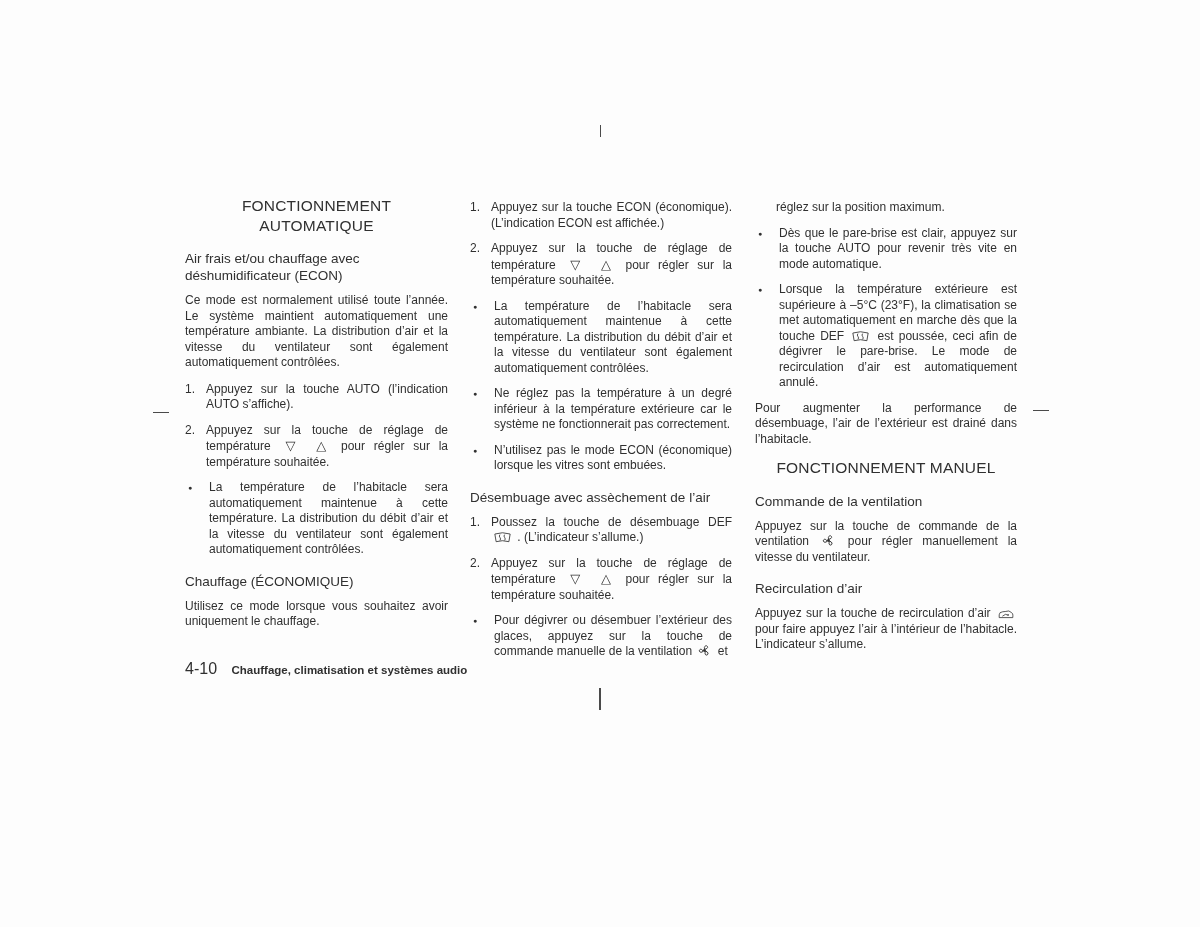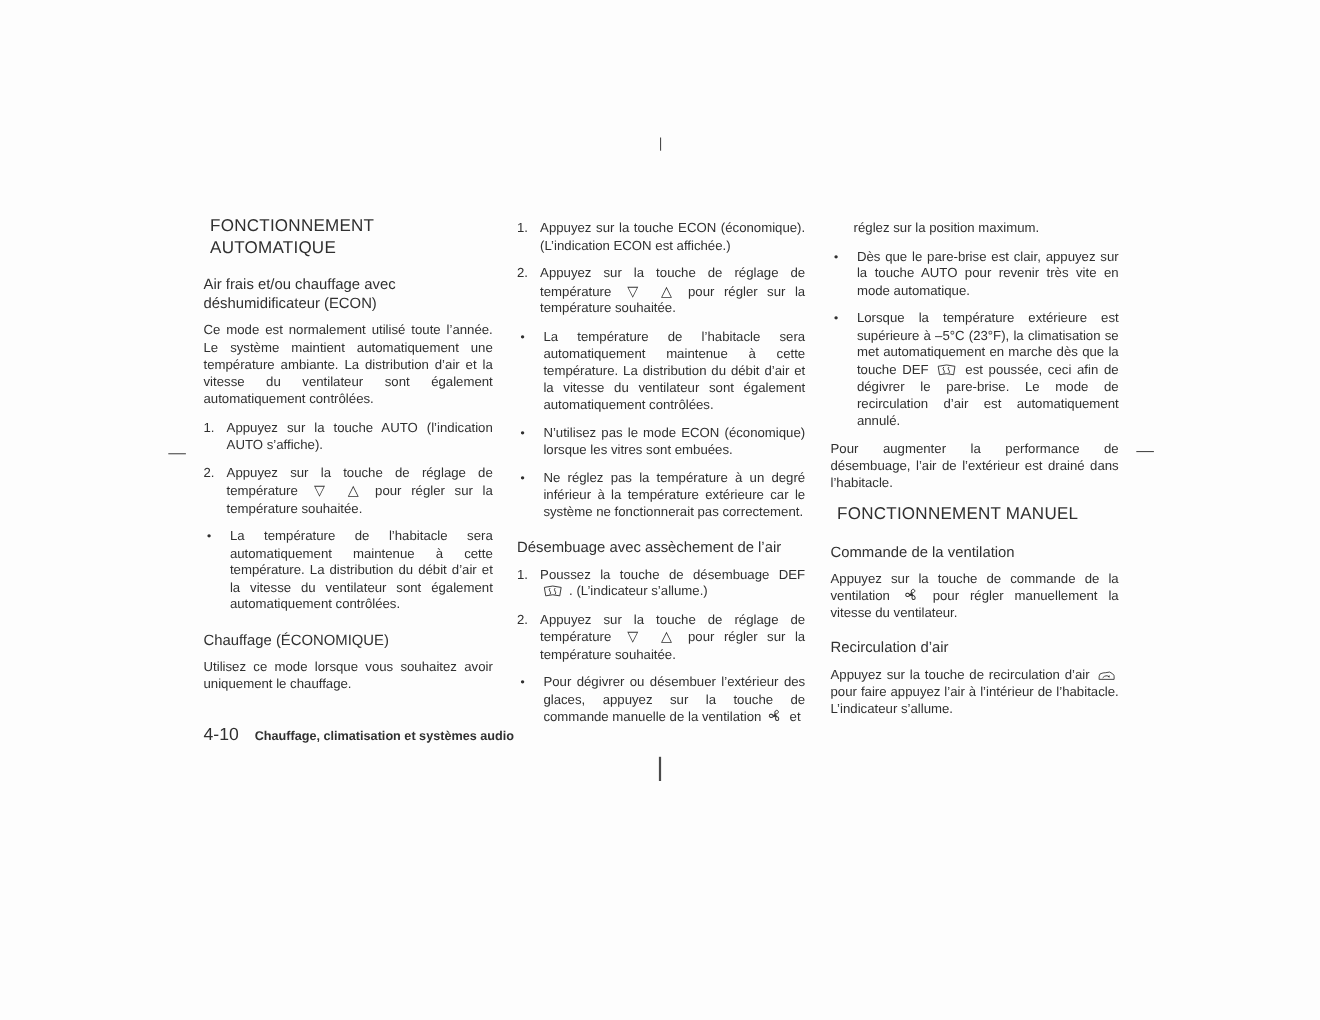--- a/index.html
+++ b/index.html
@@ -7,21 +7,21 @@
     width:1200px;height:927px;position:relative;overflow:hidden;
     background:#fdfdfd;color:#303030;
     font-family:"Liberation Sans", sans-serif;
     -webkit-font-smoothing:antialiased;
   }
   .page{position:absolute;inset:0;background:#fdfdfd;}
   .col{position:absolute;font-size:12px;line-height:15.5px;}
   .col-left{left:185px;top:196px;width:263px;}
   .col-mid{left:470px;top:200px;width:262px;}
   .col-right{left:755px;top:200px;width:262px;}
-  h1{font-size:15.5px;font-weight:400;line-height:19.5px;margin:0 6px 11px;letter-spacing:.2px;}
+  h1{font-size:15.5px;font-weight:400;line-height:19.5px;margin:0 16px 11px;letter-spacing:.2px;text-align:center;}
   h2{font-size:13.5px;font-weight:400;line-height:17px;margin:15px 0 9px;}
   p{margin:0 0 11px;text-align:justify;hyphens:auto;}
   .li{display:flex;margin:0 0 10px;}
   .li .mk{width:21px;flex:none;}
   .li.bullet .mk{font-size:7px;line-height:15px;padding-left:3px;}
   .li .txt{flex:1;text-align:justify;hyphens:auto;}
   .tri{font-size:13px;display:inline-block;margin:0 6px;}
   .svg-ic{display:inline-block;vertical-align:-2px;margin:0 3px;}
   .footer{position:absolute;left:185px;top:660px;white-space:nowrap;}
   .footer .pnum{font-weight:400;font-size:16px;}
@@ -84,25 +84,25 @@
         <span>pour régler sur la température souhaitée.</span>
       </span>
     </div>
 
     <div class="li bullet">
       <span class="mk">●</span>
       <span class="txt">La température de l’habitacle sera automatiquement maintenue à cette température. La distribution du débit d’air et la vitesse du ventilateur sont également automatiquement contrôlées.</span>
     </div>
     <div class="li bullet">
       <span class="mk">●</span>
+      <span class="txt">Ne réglez pas la température à un degré inférieur à la température extérieure car le système ne fonctionnerait pas correctement.</span>
+    </div>
+    <div class="li bullet">
+      <span class="mk">●</span>
       <span class="txt">N’utilisez pas le mode ECON (économique) lorsque les vitres sont embuées.</span>
-    </div>
-    <div class="li bullet">
-      <span class="mk">●</span>
-      <span class="txt">Ne réglez pas la température à un degré inférieur à la température extérieure car le système ne fonctionnerait pas correctement.</span>
     </div>
 
     <h2>Désembuage avec assèchement de l’air</h2>
 
     <div class="li">
       <span class="mk">1.</span>
       <span class="txt">
         <span>Poussez la touche de désembuage DEF</span>
         <svg class="svg-ic" viewBox="0 0 20 14" width="17" height="12" aria-hidden="true">
           <path d="M2.5 12.5 L1 3.5 Q10 0.5 19 3.5 L17.5 12.5 Q10 10.2 2.5 12.5 Z" fill="none" stroke="#303030" stroke-width="1"></path>

